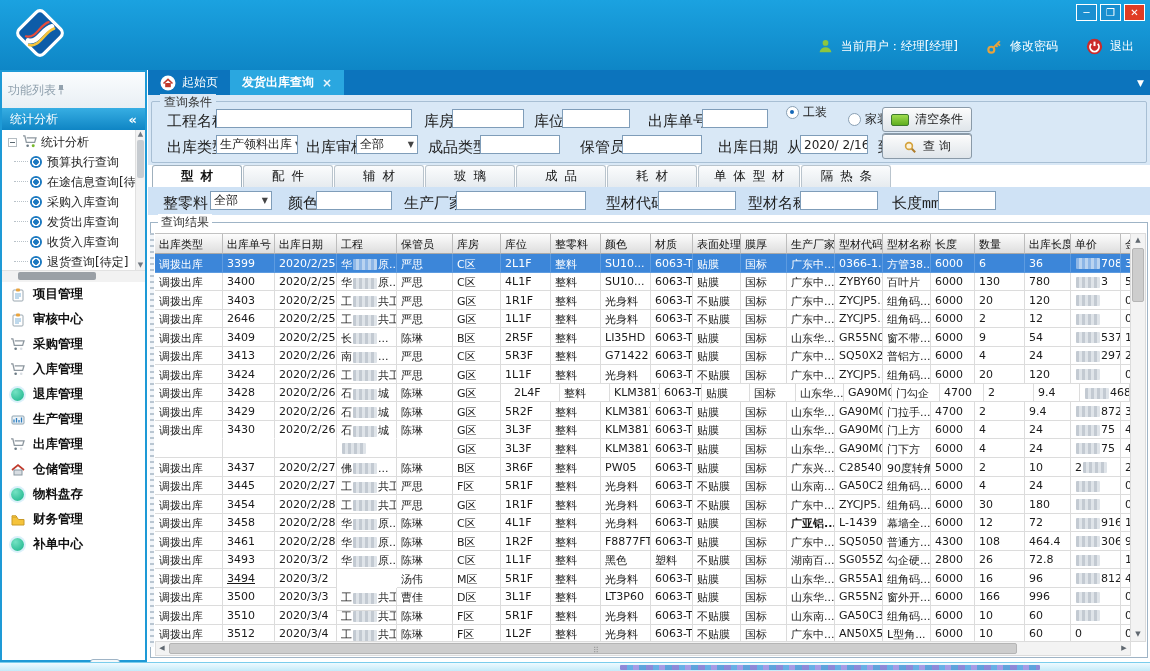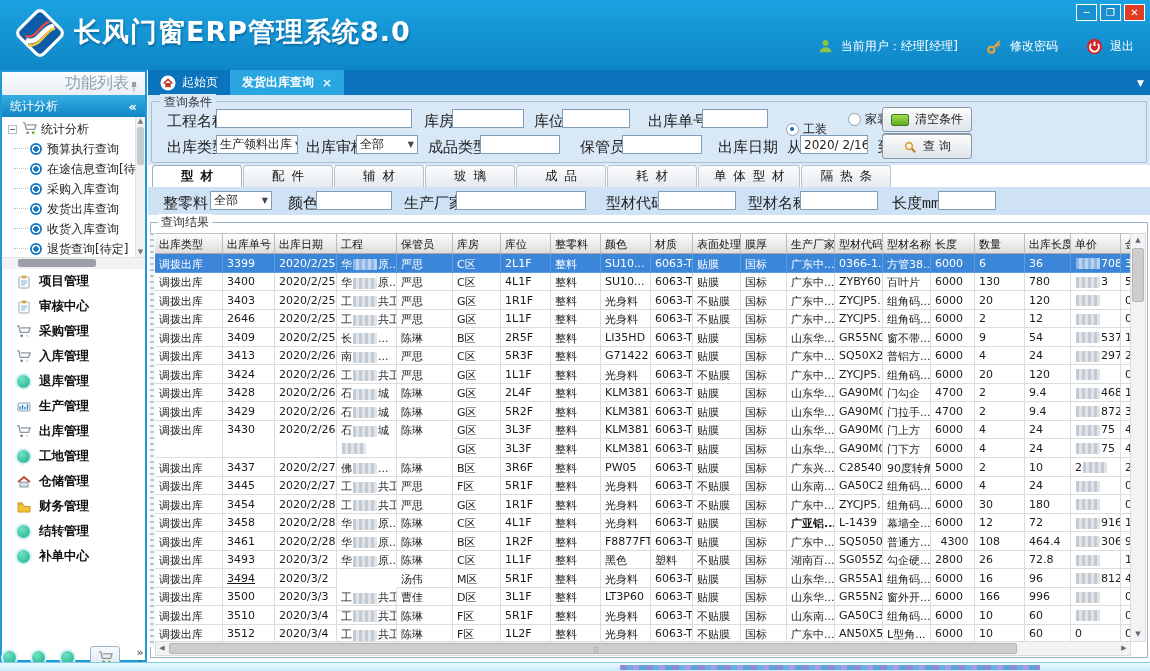--- a/index.html
+++ b/index.html
@@ -17,22 +17,22 @@
     font-size:10px;color:#fff;border:1px solid #fff;background:#1a8fd0;cursor:default;line-height:1;}
   .wc-close{background:#e03c23;}
   .userbar{position:absolute;right:16px;top:38px;display:flex;align-items:center;gap:7px;
     color:#fff;font-size:12px;white-space:nowrap;}
   .ub-icon{width:17px;height:17px;display:inline-block;}
   .ub-gap{width:14px;}
 
   
   .sidebar{position:absolute;left:0;top:70px;width:147px;height:592px;background:#fff;
     border:2px solid #1e9ad6;box-sizing:border-box;}
-  .func-header{height:23px;background:linear-gradient(#fbfdfe,#e9eff4);color:#8fa0ad;
-    display:flex;align-items:center;padding:0 6px;justify-content:flex-end;font-size:16px;}
+  .func-header{height:36px;background:linear-gradient(#fbfdfe,#e9eff4);color:#8fa0ad;
+    display:flex;align-items:center;padding:0 6px;justify-content:flex-start;font-size:12px;}
   .pin{width:10px;height:12px;}
   .section-header{height:22px;background:linear-gradient(#37aee3,#0f85c4);color:#fff;
     display:flex;align-items:center;justify-content:space-between;padding:0 8px;font-size:12px;}
   .collapse{font-size:13px;font-weight:bold;}
   .tree{position:relative;height:140px;overflow:hidden;background:#fff;}
   .tree-inner{position:absolute;left:0;top:2px;right:9px;}
   .tree-item{height:20px;display:flex;align-items:center;white-space:nowrap;overflow:hidden;font-size:12px;color:#222;}
   .tree-root .expander{width:7px;height:7px;border:1px solid #b4bcc2;margin:0 3px 0 6px;
     display:inline-block;position:relative;background:#fff;}
   .tree-root .expander::after{content:"";position:absolute;left:1px;right:1px;top:3px;height:1px;background:#5a6770;}
@@ -40,21 +40,21 @@
   .bullet{width:12px;height:12px;border-radius:50%;margin:0 5px 0 2px;flex:none;
     background:radial-gradient(circle at 50% 50%, #1c79c0 0 2.5px, #fff 3px 4px, #1c79c0 4.5px 6px);}
   .cart-ic{width:15px;height:14px;margin:0 4px 0 2px;flex:none;}
   .tree-vscroll{position:absolute;right:0;top:0;width:9px;bottom:0;background:#f2f2f2;border-left:1px solid #e0e0e0;}
   .tree-vscroll .sb-btn{height:9px;}
   .tree-vscroll .sb-thumb{position:absolute;top:10px;left:1px;width:7px;height:38px;background:#c6cbd0;border-radius:2px;}
   .tree-vscroll .down{position:absolute;bottom:0;left:0;}
   .tree-hscroll{height:11px;background:#f2f2f2;border-top:1px solid #e2e2e2;position:relative;}
   .tree-hscroll .sb-thumb{position:absolute;left:16px;top:1px;height:8px;width:78px;background:#9aa0a6;border-radius:2px;}
   .sb-arrow{color:#707880;font-size:7px;line-height:9px;text-align:center;display:block;}
-  .menu{height:375px;padding-left:6px;}
+  .menu{height:375px;}
   .menu-item{height:25px;display:flex;align-items:center;padding-left:8px;gap:8px;
     font-weight:bold;color:#111;font-size:12.5px;cursor:default;}
   .mi{width:15px;height:15px;flex:none;display:inline-flex;align-items:center;justify-content:center;}
   .mi-dot{width:13px;height:13px;border-radius:50%;flex:none;margin:0 1px;
     background:radial-gradient(circle at 35% 30%, #74e2c3, #17b289);box-shadow:0 0 0 2px #daf0fa;}
   .sidebar-toolbar{height:22px;display:flex;align-items:center;justify-content:center;gap:16px;padding-top:2px;}
   .tb-dot{width:13px;height:13px;border-radius:50%;
     background:radial-gradient(circle at 35% 30%, #74e2c3, #17b289);box-shadow:0 0 0 2px #daf0fa;}
   .tb-cart-btn{width:28px;height:20px;border:1px solid #9fb4c6;border-radius:3px;
     background:linear-gradient(#f6fafc,#dde8ef);display:flex;align-items:center;justify-content:center;}
@@ -138,21 +138,20 @@
   <span class="logo">
     <svg viewBox="0 0 48 48" width="52" height="52">
       <g transform="rotate(45 24 24)">
           <rect x="8" y="8" width="32" height="32" rx="5" fill="#0d5ca8" stroke="#fff" stroke-width="3"></rect>
         </g>
       <path d="M13 31c9 3 13-11 22-13" stroke="#fff" stroke-width="4.5" fill="none" stroke-linecap="round"></path>
       <path d="M14 35c9 3 15-13 23-15" stroke="#f5c33b" stroke-width="2.5" fill="none" stroke-linecap="round"></path>
       <path d="M11 27c9 3 13-11 21-13" stroke="#e74c3c" stroke-width="2" fill="none" stroke-linecap="round"></path>
     </svg>
   </span>
-  <span class="app-title">长风门窗ERP管理系统8.0</span>
   <div class="win-controls">
     <span class="wc">─</span>
     <span class="wc">❐</span>
     <span class="wc wc-close">✕</span>
   </div>
   <div class="userbar">
     <span class="ub-icon">
       <svg viewBox="0 0 16 16" width="17" height="17">
           <circle cx="8" cy="4.6" r="2.7" fill="#8dc63f"></circle>
           <path d="M2.4 13.4c.6-3.2 3-4.6 5.6-4.6s5 1.4 5.6 4.6z" fill="#8dc63f"></path>
@@ -302,44 +301,40 @@
         <span class="mi">
           <svg viewBox="0 0 16 14" width="15" height="13">
             <path d="M1 1h2l1.6 7h8.9l1.5-5H5" fill="none" stroke="#8d979f" stroke-width="1.4"></path>
             <circle cx="6" cy="11.5" r="1.4" fill="#6b7a84"></circle>
             <circle cx="12" cy="11.5" r="1.4" fill="#d8dde2"></circle>
           </svg>
         </span>
         <span>出库管理</span>
       </div>
       <div class="menu-item">
-        <span class="mi-dot"></span>
-        <span>工地管理</span>
-      </div>
-      <div class="menu-item">
         <span class="mi">
           <svg viewBox="0 0 14 14" width="14" height="14">
             <path d="M1 7l6-5 6 5" fill="none" stroke="#c0392b" stroke-width="1.7"></path>
             <rect x="3" y="7" width="8" height="5" fill="#d8dde2" stroke="#8a98a2"></rect>
           </svg>
         </span>
         <span>仓储管理</span>
       </div>
       <div class="menu-item">
+        <span class="mi-dot"></span>
+        <span>物料盘存</span>
+      </div>
+      <div class="menu-item">
         <span class="mi">
           <svg viewBox="0 0 14 14" width="14" height="14">
             <path d="M1 4.5h5l1.5 2H13v5.5H1z" fill="#f5c33b" stroke="#c89a28"></path>
             <path d="M1 4.5V2.8h4l1.2 1.7" fill="#f5c33b" stroke="#c89a28"></path>
           </svg>
         </span>
         <span>财务管理</span>
-      </div>
-      <div class="menu-item">
-        <span class="mi-dot"></span>
-        <span>结转管理</span>
       </div>
       <div class="menu-item">
         <span class="mi-dot"></span>
         <span>补单中心</span>
       </div>
     </div>
   <div class="sidebar-toolbar">
     <span class="tb-dot"></span>
     <span class="tb-dot"></span>
     <span class="tb-dot"></span>
@@ -376,21 +371,21 @@
       <span class="legend">查询条件</span>
 
       <span class="q-label" style="left:15px;top:10px">工程名称</span>
       <input class="q-input" style="left: 64px; top: 7px; width: 196px;" value="">
       <span class="q-label" style="left:272px;top:10px">库房</span>
       <input class="q-input" style="left: 300px; top: 7px; width: 72px;" value="">
       <span class="q-label" style="left:382px;top:10px">库位</span>
       <input class="q-input" style="left: 410px; top: 7px; width: 68px;" value="">
       <span class="q-label" style="left:496px;top:10px">出库单号</span>
       <input class="q-input" style="left: 550px; top: 7px; width: 66px;" value="">
-      <span class="radio" style="left:634px;top:19px">
+      <span class="radio" style="left:634px;top:2px">
         <span class="rdot on"></span>
         <span>工装</span>
       </span>
       <span class="radio" style="left:696px;top:9px">
         <span class="rdot"></span>
         <span>家装</span>
       </span>
       <span class="btn" style="left:730px;top:5px;width:88px">
         <span class="clear-ic"></span>
         <span>清空条件</span>
@@ -642,21 +637,21 @@
               <div class="td" style="width: 50px;"><span class="censor"></span></div>
               <div class="td" style="width: 34px;">0</div>
             </div>
             <div class="tr">
               <div class="td" style="width: 68px;">调拨出库</div>
               <div class="td" style="width: 52px;">3428</div>
               <div class="td" style="width: 62px;">2020/2/26</div>
               <div class="td" style="width: 60px;">石<span class="censor"></span>城</div>
               <div class="td" style="width: 56px;">陈琳</div>
               <div class="td" style="width: 48px;">G区</div>
-              <div class="td" style="width: 50px;">2L4F</div>
+              <div class="td" style="width: 50px; margin-left: 9px;">2L4F</div>
               <div class="td" style="width: 50px;">整料</div>
               <div class="td" style="width: 50px;">KLM3817</div>
               <div class="td" style="width: 42px;">6063-T5</div>
               <div class="td" style="width: 48px;">贴膜</div>
               <div class="td" style="width: 46px;">国标</div>
               <div class="td" style="width: 48px;">山东华...</div>
               <div class="td" style="width: 48px;">GA90M06.</div>
               <div class="td" style="width: 48px;">门勾企</div>
               <div class="td" style="width: 44px;">4700</div>
               <div class="td" style="width: 50px;">2</div>
@@ -827,21 +822,21 @@
               <div class="td" style="width: 48px;">B区</div>
               <div class="td" style="width: 50px;">1R2F</div>
               <div class="td" style="width: 50px;">整料</div>
               <div class="td" style="width: 50px;">F8877FT</div>
               <div class="td" style="width: 42px;">6063-T5</div>
               <div class="td" style="width: 48px;">贴膜</div>
               <div class="td" style="width: 46px;">国标</div>
               <div class="td" style="width: 48px;">广东中...</div>
               <div class="td" style="width: 48px;">SQ5050T20</div>
               <div class="td" style="width: 48px;">普通方...</div>
-              <div class="td" style="width: 44px; text-align: center;">4300</div>
+              <div class="td" style="width: 44px;">4300</div>
               <div class="td" style="width: 50px;">108</div>
               <div class="td" style="width: 46px;">464.4</div>
               <div class="td" style="width: 50px;"><span class="censor"></span>306</div>
               <div class="td" style="width: 34px;">998</div>
             </div>
             <div class="tr">
               <div class="td" style="width: 68px;">调拨出库</div>
               <div class="td" style="width: 52px;">3493</div>
               <div class="td" style="width: 62px;">2020/3/2</div>
               <div class="td" style="width: 60px;">华<span class="censor"></span>原...</div>

